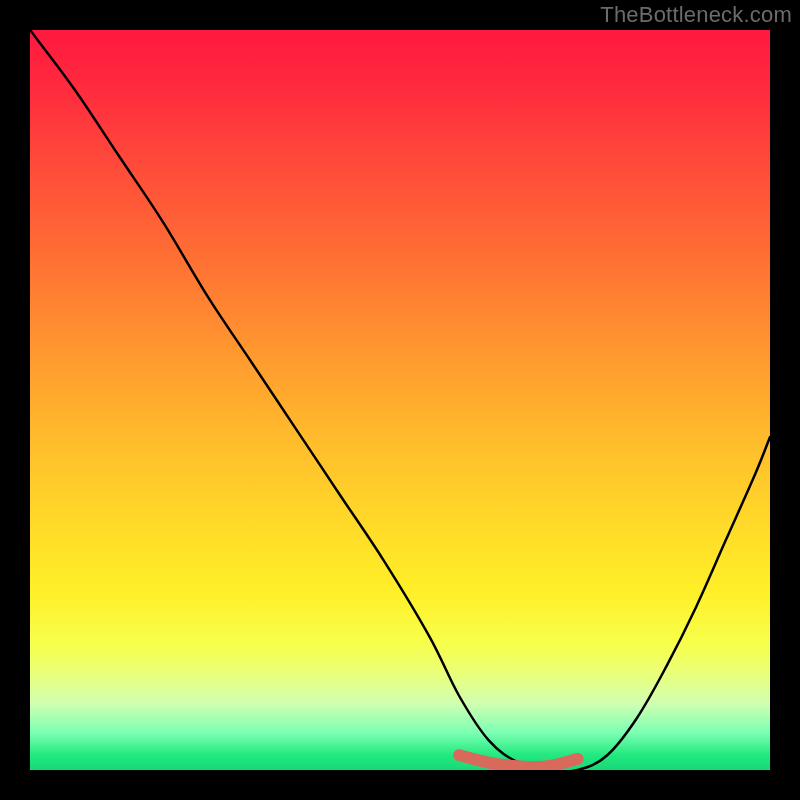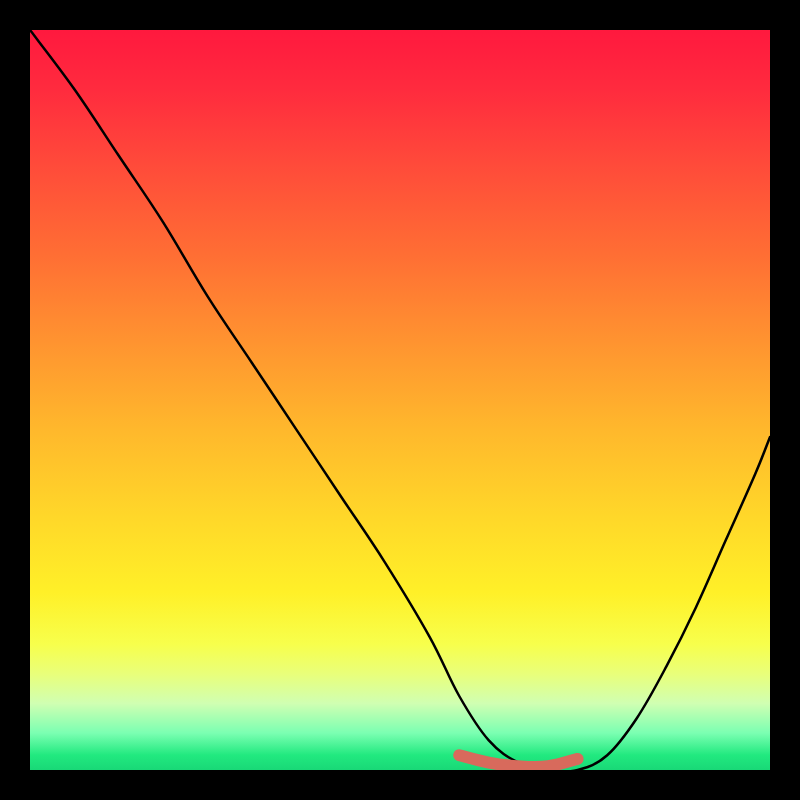--- a/index.html
+++ b/index.html
@@ -57,20 +57,21 @@
     font-size: 22px;
     font-weight: 500;
     letter-spacing: 0.2px;
     user-select: none;
   }
 </style>
 </head>
 <body>
 
 <div class="root">
+  <div class="watermark">TheBottleneck.com</div>
   <div class="plot">
     <div class="gradient"></div>
     <svg class="curve" viewBox="0 0 740 740" preserveAspectRatio="none">
       <path d="M 0 0 C 7.991999999999999 10.655999999999988, 28.416 36.55599999999992, 44.4 59.19999999999993 C 60.384 81.84399999999994, 72.816 101.82400000000007, 88.8 125.80000000000007 C 104.78399999999999 149.77600000000007, 117.216 167.09199999999998, 133.2 192.39999999999998 C 149.184 217.70799999999997, 161.61599999999999 241.09199999999998, 177.6 266.4 C 193.584 291.70799999999997, 206.016 309.02399999999994, 222 332.99999999999994 C 237.984 356.97599999999994, 250.41599999999997 375.62399999999997, 266.4 399.59999999999997 C 282.38399999999996 423.57599999999996, 294.81600000000003 442.224, 310.8 466.2 C 326.784 490.176, 339.216 507.49199999999996, 355.2 532.8 C 371.18399999999997 558.108, 386.28000000000003 582.824, 399.6 606.8 C 412.92 630.776, 418.544 647.352, 429.2 666 C 439.856 684.648, 448.144 698.4119999999999, 458.8 710.4 C 469.456 722.388, 477.744 727.272, 488.40000000000003 732.6 C 499.05600000000004 737.928, 507.344 738.668, 518 740 C 528.656 741.332, 536.944 742.664, 547.6 740 C 558.2560000000001 737.336, 566.5440000000001 734.524, 577.2 725.2 C 587.856 715.8760000000001, 596.144 704.1840000000001, 606.8 688.2 C 617.4559999999999 672.216, 625.7439999999999 656.38, 636.4 636.4 C 647.056 616.42, 655.344 599.844, 666 577.2 C 676.656 554.556, 684.944 534.576, 695.5999999999999 510.6 C 706.2559999999999 486.624, 717.208 462.648, 725.1999999999999 444 C 733.1919999999999 425.352, 737.336 413.66, 740 407" fill="none" stroke="#000" stroke-width="2.5" stroke-linecap="round"></path>
       <path d="M 429.2 725.2 C 434.528 726.532, 448.144 730.6020000000001, 458.8 732.6 C 469.456 734.598, 477.744 735.634, 488.40000000000003 736.3 C 499.05600000000004 736.9659999999999, 507.344 737.632, 518 736.3 C 528.656 734.968, 542.272 730.232, 547.6 728.9" fill="none" stroke="#d86a5c" stroke-width="12" stroke-linecap="round"></path>
     </svg>
   </div>
 </div>
 
 </body></html>

